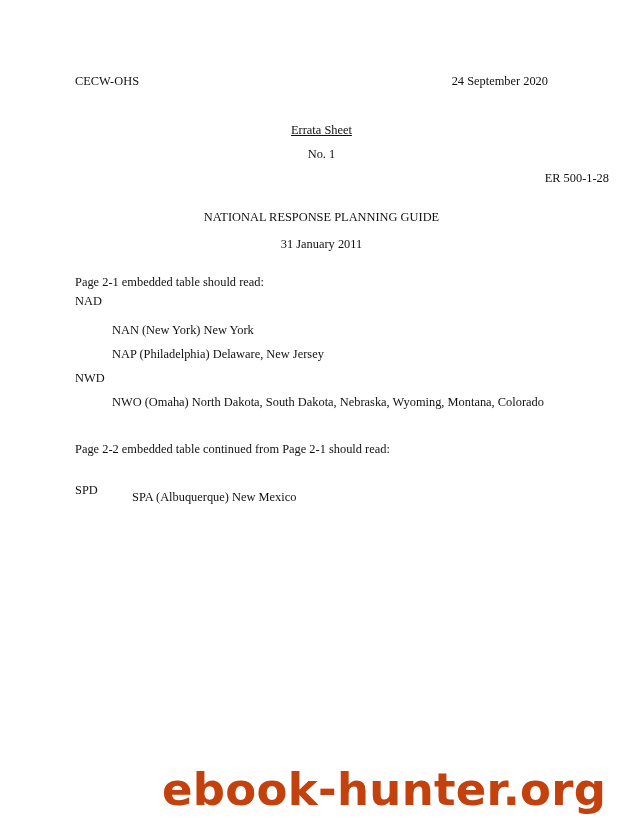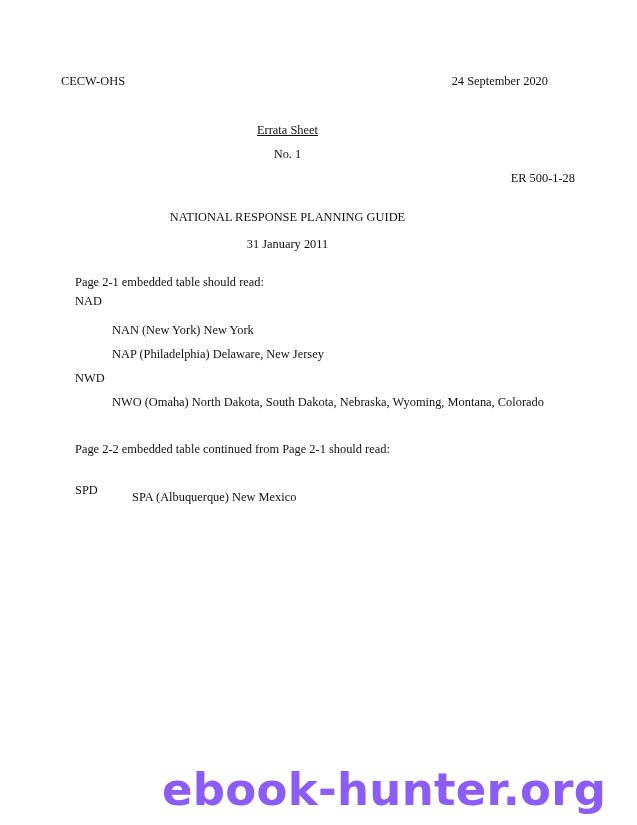--- a/index.html
+++ b/index.html
@@ -1,30 +1,30 @@
 <!DOCTYPE html>
 <html><head>
 <meta charset="utf-8">
 <style>
   html, body { margin: 0; padding: 0; background: #ffffff; }
   body { width: 637px; height: 825px; position: relative; overflow: hidden; }
   .page { position: absolute; left: 0; top: 0; width: 637px; height: 825px; background: #ffffff; color: #111111;
           font-family: "Liberation Serif", "DejaVu Serif", serif; font-size: 12.4px; }
   .abs { position: absolute; white-space: nowrap; line-height: 15px; }
-  .center { left: 0; width: 575px; text-align: center; }
+  .center { left: 0; width: 575px; text-align: center; padding-left: 34px; }
   .u { text-decoration: underline; }
   .watermark { position: absolute; left: 162px; top: 765px; font-family: "DejaVu Sans", sans-serif;
-               font-weight: bold; font-size: 45px; color: #8b5cf6; letter-spacing: 0.3px; line-height: 50px; white-space: nowrap; }
+               font-weight: bold; font-size: 45px; color: #c2410c; letter-spacing: 0.3px; line-height: 50px; white-space: nowrap; }
 </style>
 </head>
 <body>
 
 <div class="page">
 
-  <div class="abs" style="left:61px; top:74px;text-align:right;">CECW-OHS</div>
+  <div class="abs" style="left:75px; top:74px;text-align:right;">CECW-OHS</div>
   <div class="abs" style="right:89px; top:74px;">24 September 2020</div>
 
   <div class="abs center u" style="top:123px;">Errata Sheet</div>
   <div class="abs center" style="top:147px;">No. 1</div>
   <div class="abs center" style="top:171px;text-align:right;">ER 500-1-28</div>
   <div class="abs center" style="top:210px;">NATIONAL RESPONSE PLANNING GUIDE</div>
   <div class="abs center" style="top:237px;">31 January 2011</div>
 
   <div class="abs" style="left:75px; top:275px;">Page 2-1 embedded table should read:</div>
   <div class="abs" style="left:75px; top:294px;text-align:right;">NAD</div>

